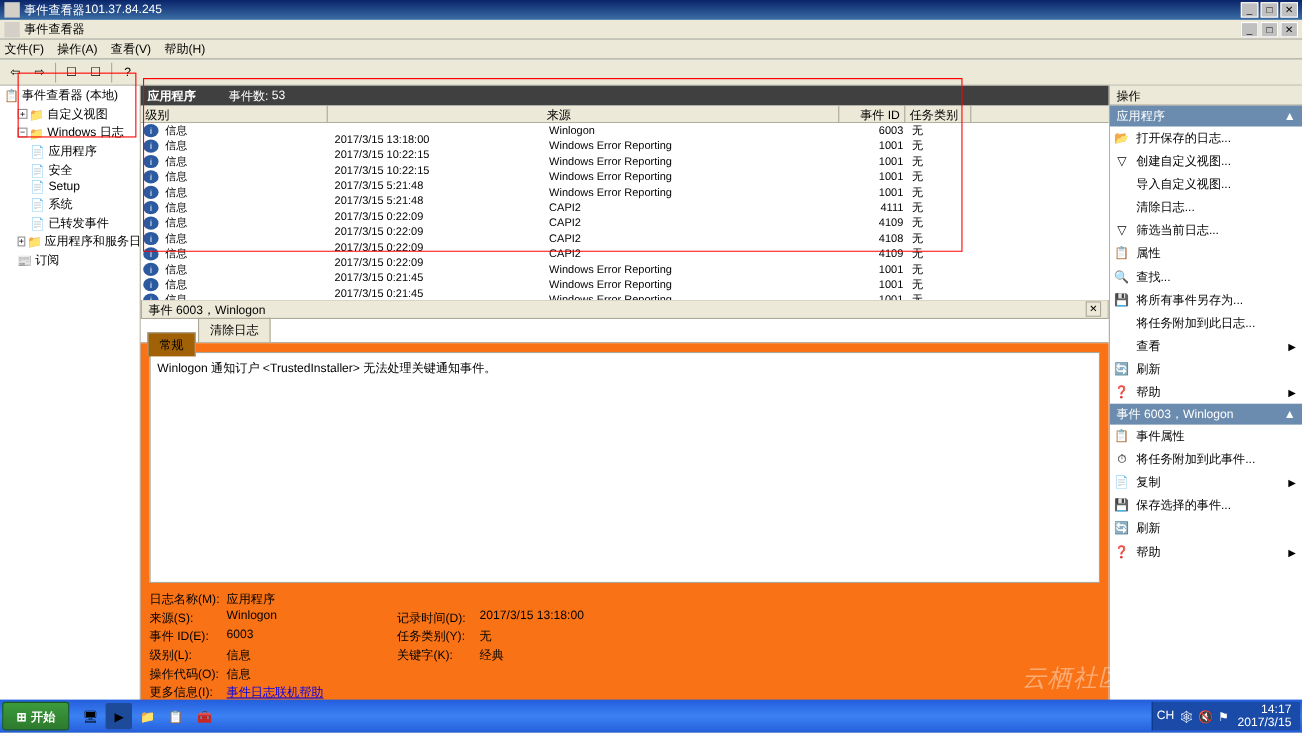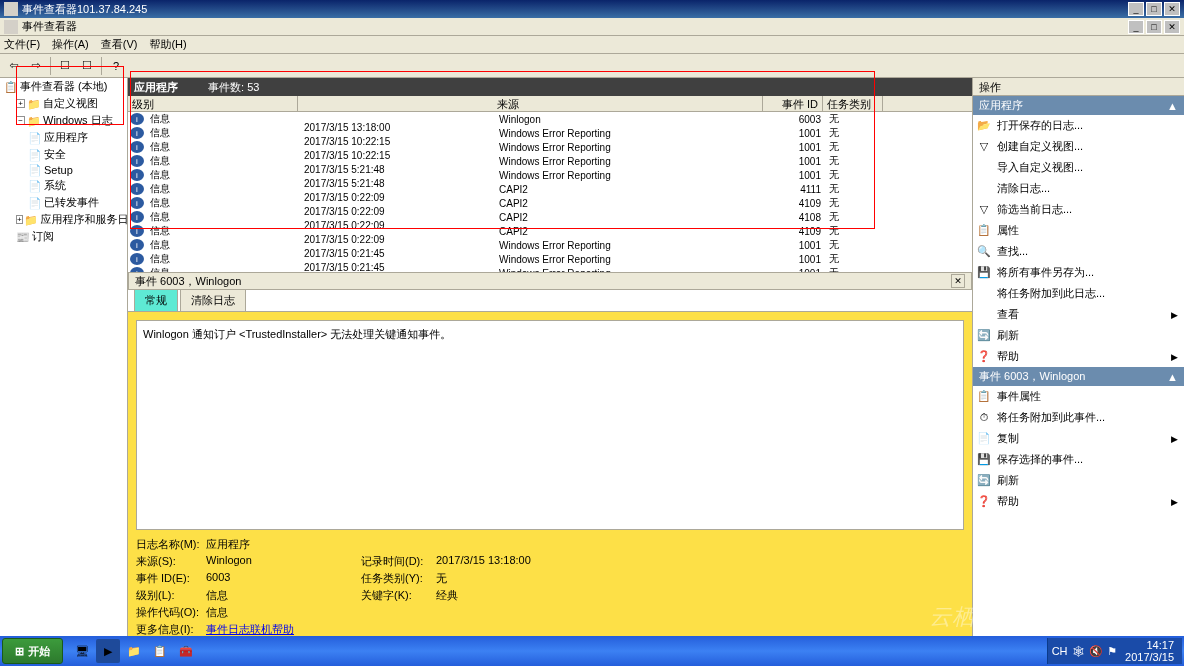--- a/index.html
+++ b/index.html
@@ -30,28 +30,28 @@
 .colhdr div { border-right:1px solid #aca899; padding:1px 4px; overflow:hidden; white-space:nowrap; }
 .event-rows { flex:0 0 auto; background:#fff; overflow-y:scroll; height:160px; position:relative; }
 .erow { display:flex; height:14px; align-items:center; cursor:pointer; }
 .erow .ic { width:14px; height:12px; border-radius:50%; background:#2c5aa0; color:#fff; font-size:8px; display:inline-flex; align-items:center; justify-content:center; margin:0 2px; }
 .erow div { padding:0 4px; overflow:hidden; white-space:nowrap; font-size:10px; }
 .c-level{width:170px;} .c-date{width:195px;margin-top:16px;} .c-source{width:270px;} .c-id{width:60px;text-align:right;} .c-cat{width:60px;}
 .detail-hdr { height:18px; background:#ece9d8; border:1px solid #aca899; display:flex; align-items:center; padding:0 6px; justify-content:space-between; }
 .detail-hdr .close { width:14px; height:14px; border:1px solid #aca899; display:inline-flex; align-items:center; justify-content:center; cursor:pointer; font-size:9px; background:#ece9d8; }
 .tabs { height:22px; display:flex; align-items:flex-end; padding:2px 6px 0; border-bottom:1px solid #aca899; background:#fff; }
 .tab { padding:3px 10px; border:1px solid #aca899; border-bottom:none; background:#ece9d8; margin-right:2px; cursor:pointer; }
-.tab.active { background:#5eead4; position:relative; top:0; }
-.detail-body { flex:1; padding:8px; background:#fde047; overflow:hidden; }
+.tab.active { background:#a16207; position:relative; top:13px; }
+.detail-body { flex:1; padding:8px; background:#f97316; overflow:hidden; }
 .msgbox { border:1px solid #aca899; padding:6px; height:210px; background:#fff; }
 .props { margin-top:6px; }
 .props .prow { display:flex; padding:1px 0; }
 .props .plab { width:70px; } .props .pval { width:155px; } .props .plab2 { width:75px; } .props .pval2 { flex:1; }
 .props a { color:#0000ee; text-decoration:underline; cursor:pointer; }
-.actions { width:212px; background:#fff; border-left:1px solid #aca899; display:flex; flex-direction:column; }
+.actions { width:176px; background:#fff; border-left:1px solid #aca899; display:flex; flex-direction:column; }
 .act-title { height:18px; background:#ece9d8; padding:2px 6px; border-bottom:1px solid #aca899; }
 .act-section { background:#6b8cae; color:#fff; padding:2px 6px; display:flex; align-items:center; justify-content:space-between; }
 .act-section .arr { cursor:pointer; }
 .act-item { padding:3px 6px 3px 24px; cursor:pointer; position:relative; display:flex; align-items:center; }
 .act-item .aic { position:absolute; left:4px; width:14px; height:14px; display:inline-flex; align-items:center; justify-content:center; }
 .act-item .sub { margin-left:auto; font-size:9px; }
 .taskbar { position:absolute; bottom:0; left:0; right:0; height:30px; background:linear-gradient(#245edb,#3c81f3,#245edb); display:flex; align-items:center; padding:0 2px; }
 .start { height:26px; padding:0 12px; background:linear-gradient(#3c9b3c,#2d7a2d); color:#fff; border-radius:3px; display:flex; align-items:center; cursor:pointer; font-weight:bold; margin-right:6px; border:1px solid #1a5a1a; }
 .tb-item { width:24px; height:24px; margin:0 1px; display:inline-flex; align-items:center; justify-content:center; cursor:pointer; border-radius:2px; }
 .tray { margin-left:auto; height:26px; background:#1a4ba8; display:flex; align-items:center; padding:0 4px; gap:4px; color:#fff; font-size:10px; border-left:1px solid #0a3a8a; }

